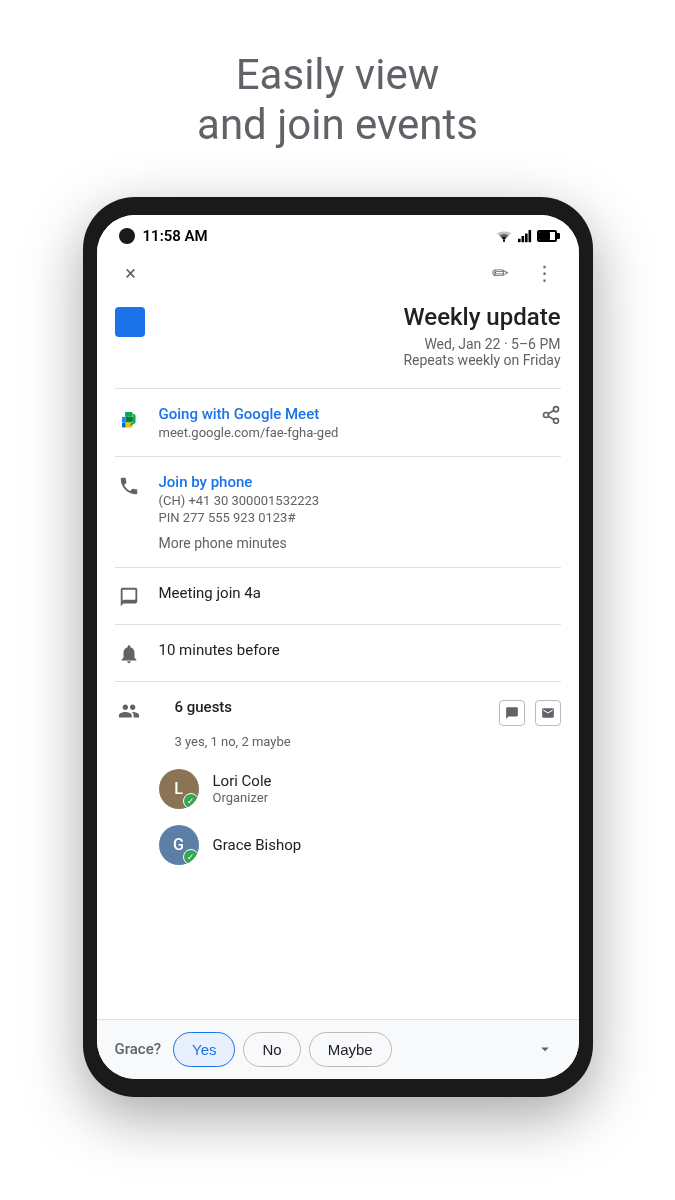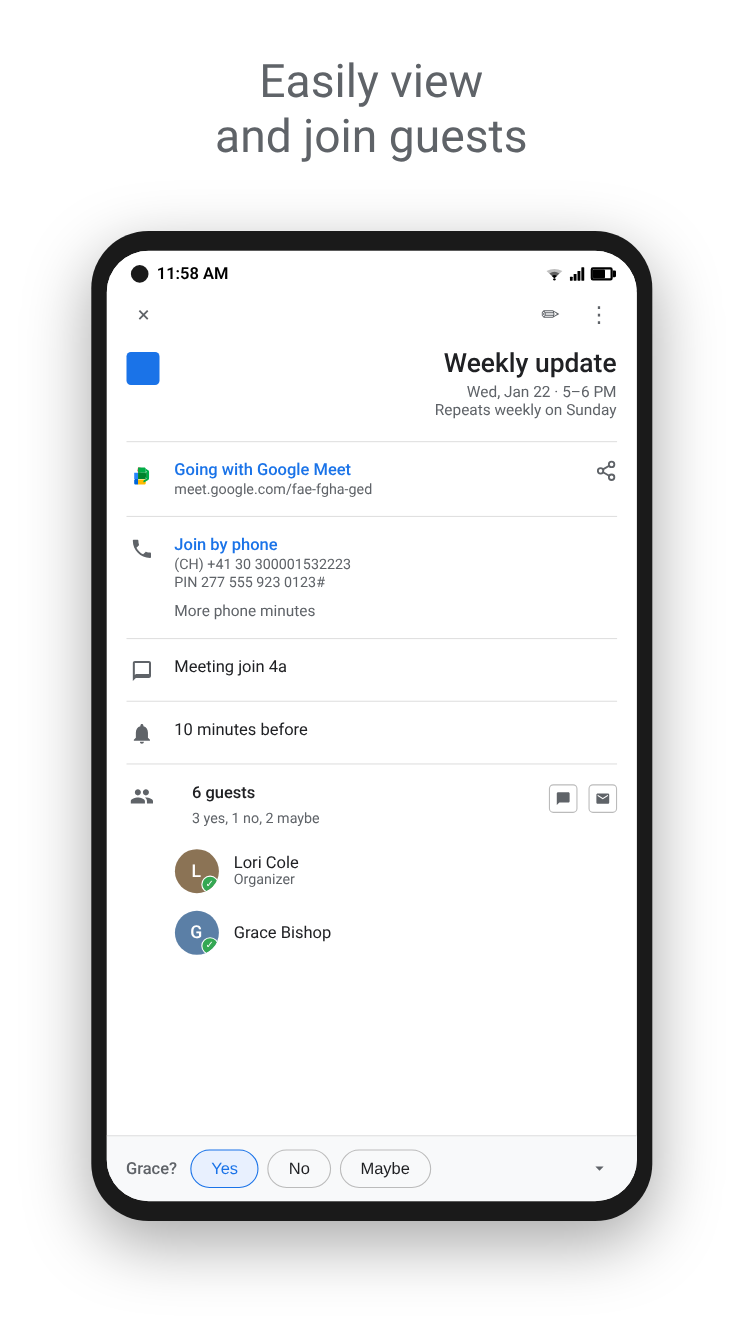--- a/index.html
+++ b/index.html
@@ -30,21 +30,21 @@
     
     .phone-wrapper {
       position: relative;
       width: 530px;
       flex: 1;
       display: flex;
       justify-content: center;
     }
     .phone-frame {
       position: absolute;
-      top: 13px;
+      top: 0;
       left: 50%;
       transform: translateX(-50%);
       width: 510px;
       height: 900px;
       background: #1a1a1a;
       border-radius: 52px;
       box-shadow: 0 20px 60px rgba(0,0,0,0.35);
       overflow: hidden;
     }
 
@@ -266,21 +266,21 @@
       flex: 1;
     }
     .guests-title {
       font-size: 15px;
       font-weight: 500;
       color: #202124;
     }
     .guests-sub {
       font-size: 13px;
       color: #5f6368;
-      margin-top: 8px;
+      margin-top: 18px;
     }
     .guests-actions {
       display: flex;
       gap: 10px;
       align-items: flex-start;
       padding-top: 2px;
     }
     .action-icon {
       width: 26px;
       height: 26px;
@@ -387,21 +387,21 @@
       font-size: 18px;
       cursor: pointer;
     }
   </style>
 </head>
 <body>
 
 <div class="promo-section">
   <div class="promo-title">
     <span>Easily view</span><br>
-    <span>and join guests</span>
+    <span>and join events</span>
   </div>
 </div>
 
 <div class="phone-wrapper">
   <div class="phone-frame">
     <div class="phone-screen">
 
       <div class="status-bar">
         <div class="status-left">
           <div class="camera-dot"></div>
@@ -437,21 +437,21 @@
             <span class="top-bar-icon">✏</span>
             <span class="top-bar-icon">⋮</span>
           </div>
         </div>
 
         <div class="event-header">
           <div class="event-color-block"></div>
           <div class="event-info">
             <div class="event-title">Weekly update</div>
             <div class="event-date">Wed, Jan 22  ·  5–6 PM</div>
-            <div class="event-repeat">Repeats weekly on Sunday</div>
+            <div class="event-repeat">Repeats weekly on Friday</div>
           </div>
         </div>
 
         <div class="divider"></div>
 
         <div class="info-row">
           <div class="row-icon">
             <svg class="gmeet-svg" viewBox="0 0 48 48" xmlns="http://www.w3.org/2000/svg">
               <path fill="#00832d" d="M27.5 24l5.5 6.3V17.7z"></path>
               <path fill="#0066da" d="M10 33.5v5c0 1.4 1.1 2.5 2.5 2.5H17l1-5.3-1-4.7H12.5C11.1 31 10 32.1 10 33.5z"></path>

